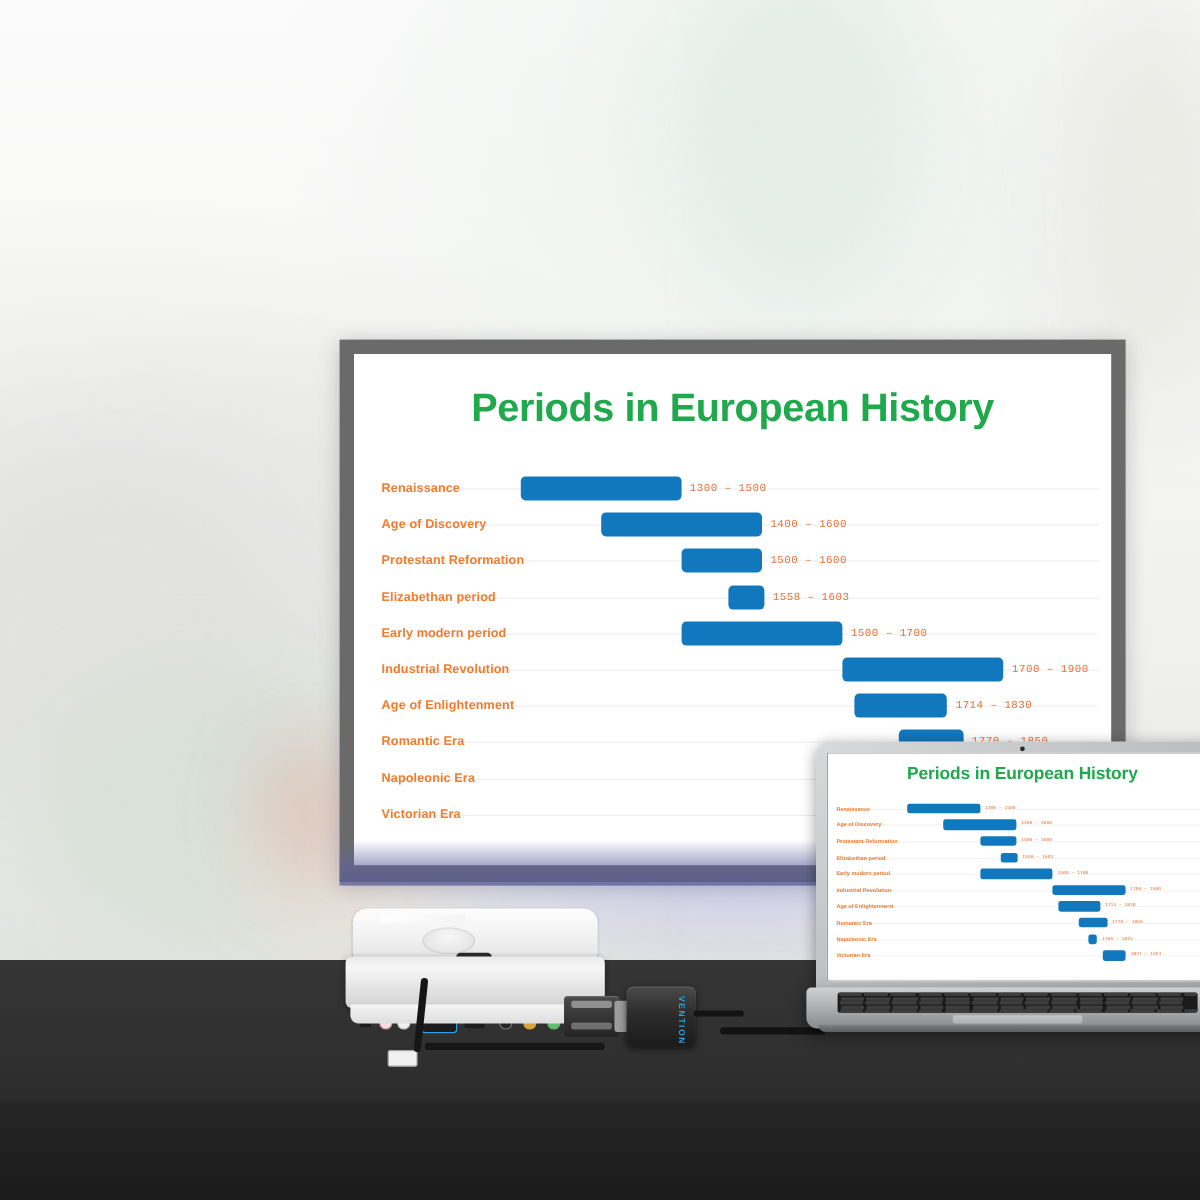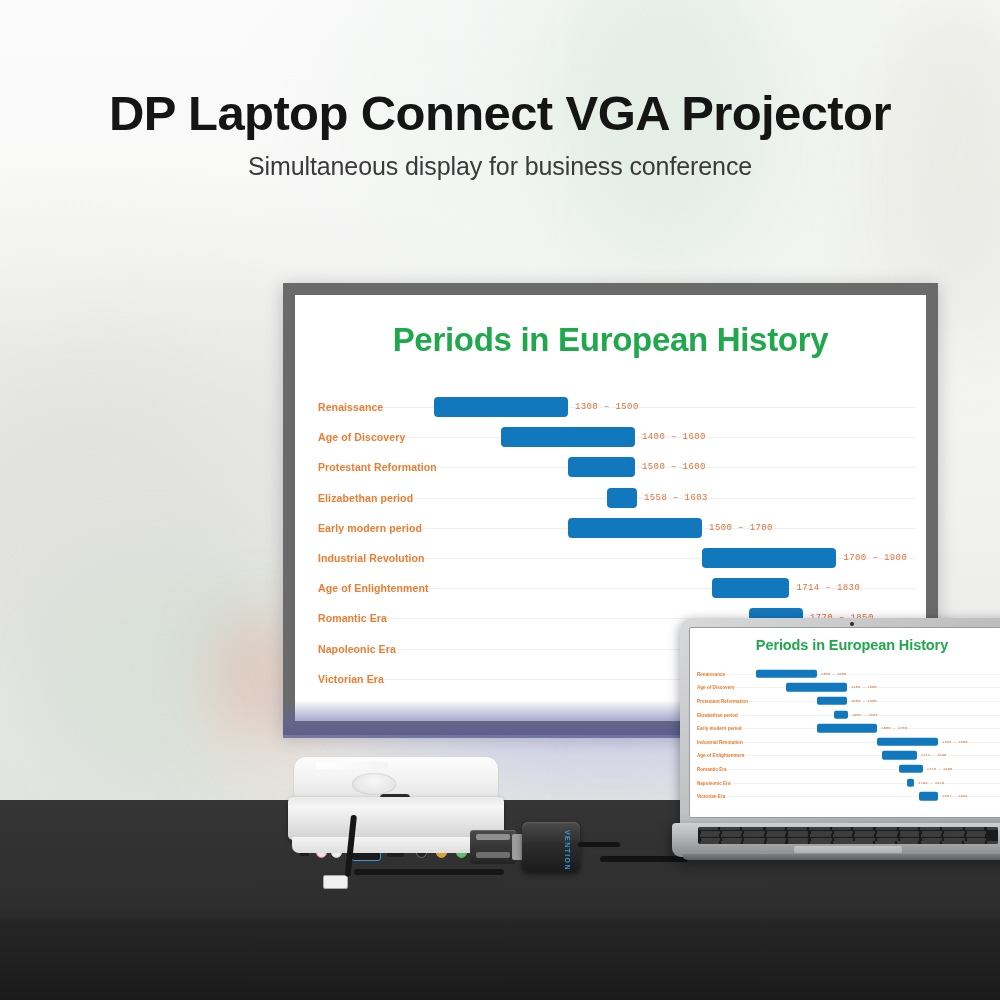--- a/index.html
+++ b/index.html
@@ -161,22 +161,20 @@
     <div class="bg-blob blob-a"></div>
     <div class="bg-blob blob-b"></div>
     <div class="bg-blob blob-c"></div>
     <div class="bg-blob blob-d"></div>
     <div class="bg-blob blob-e"></div>
     <div class="bg-blob blob-f"></div>
     <div class="bg-vline" style="left:560px"></div>
     <div class="bg-vline" style="left:878px"></div>
   </div>
 
-  <div class="headline">DP Laptop Connect VGA Projector</div>
-  <div class="subhead">Simultaneous display for business conference</div>
 
   <div class="screen-glow"></div>
   <div class="screen">
     <div class="screen-inner">
       <div class="chart">
         <div class="chart-title">Periods in European History</div>
         <div class="rows" id="big-rows">
             <div class="row">
               <div class="row-line"></div>
               <div class="row-label">Renaissance</div>

